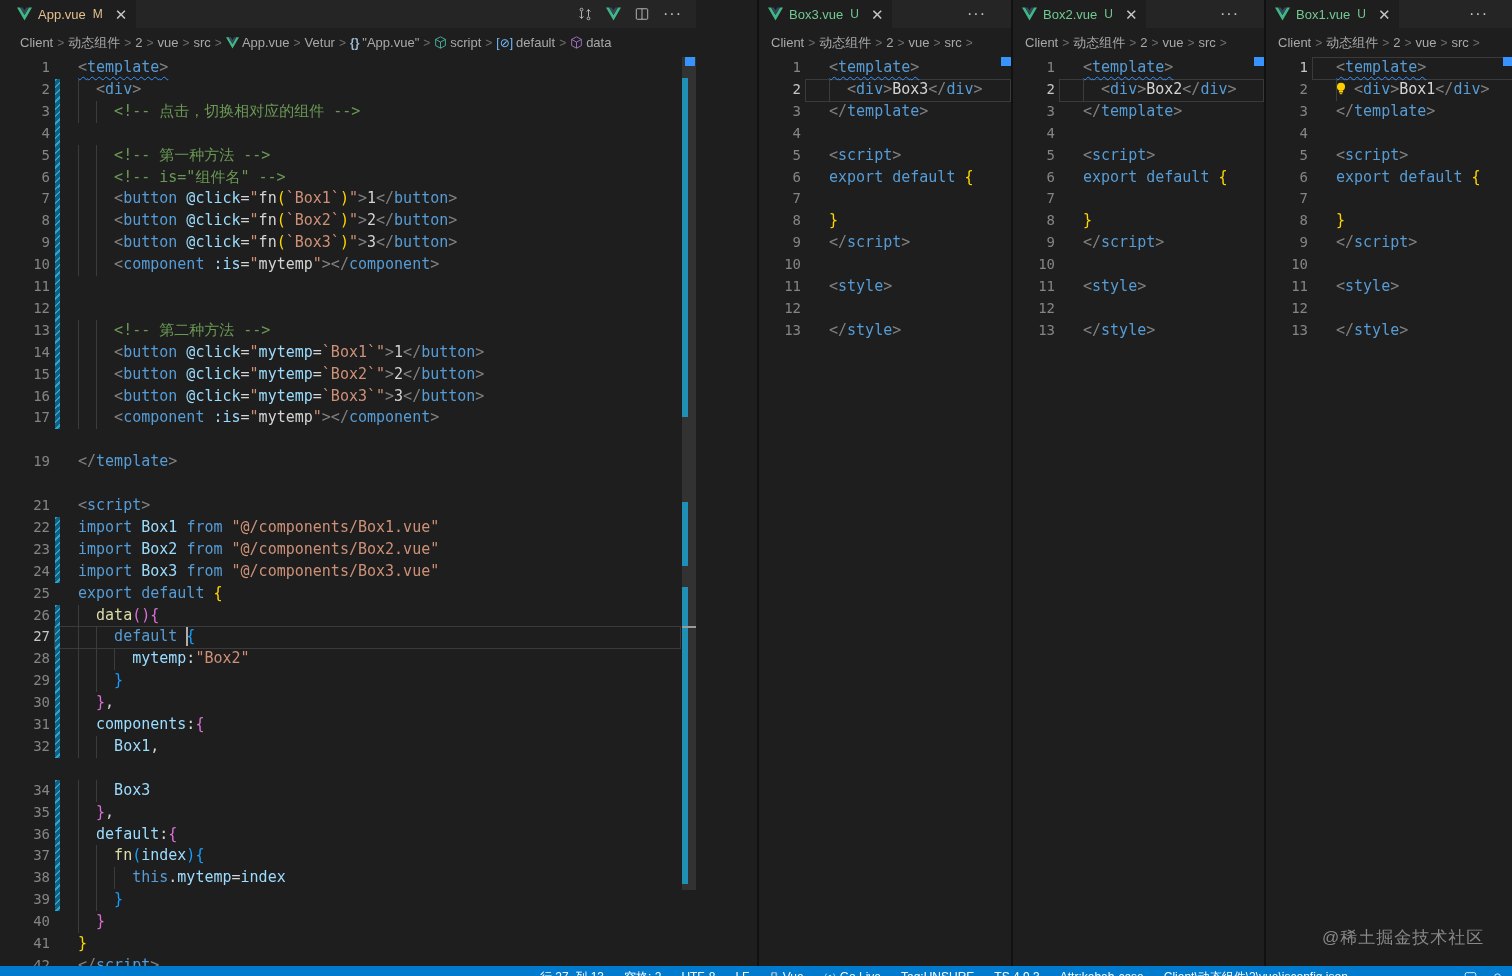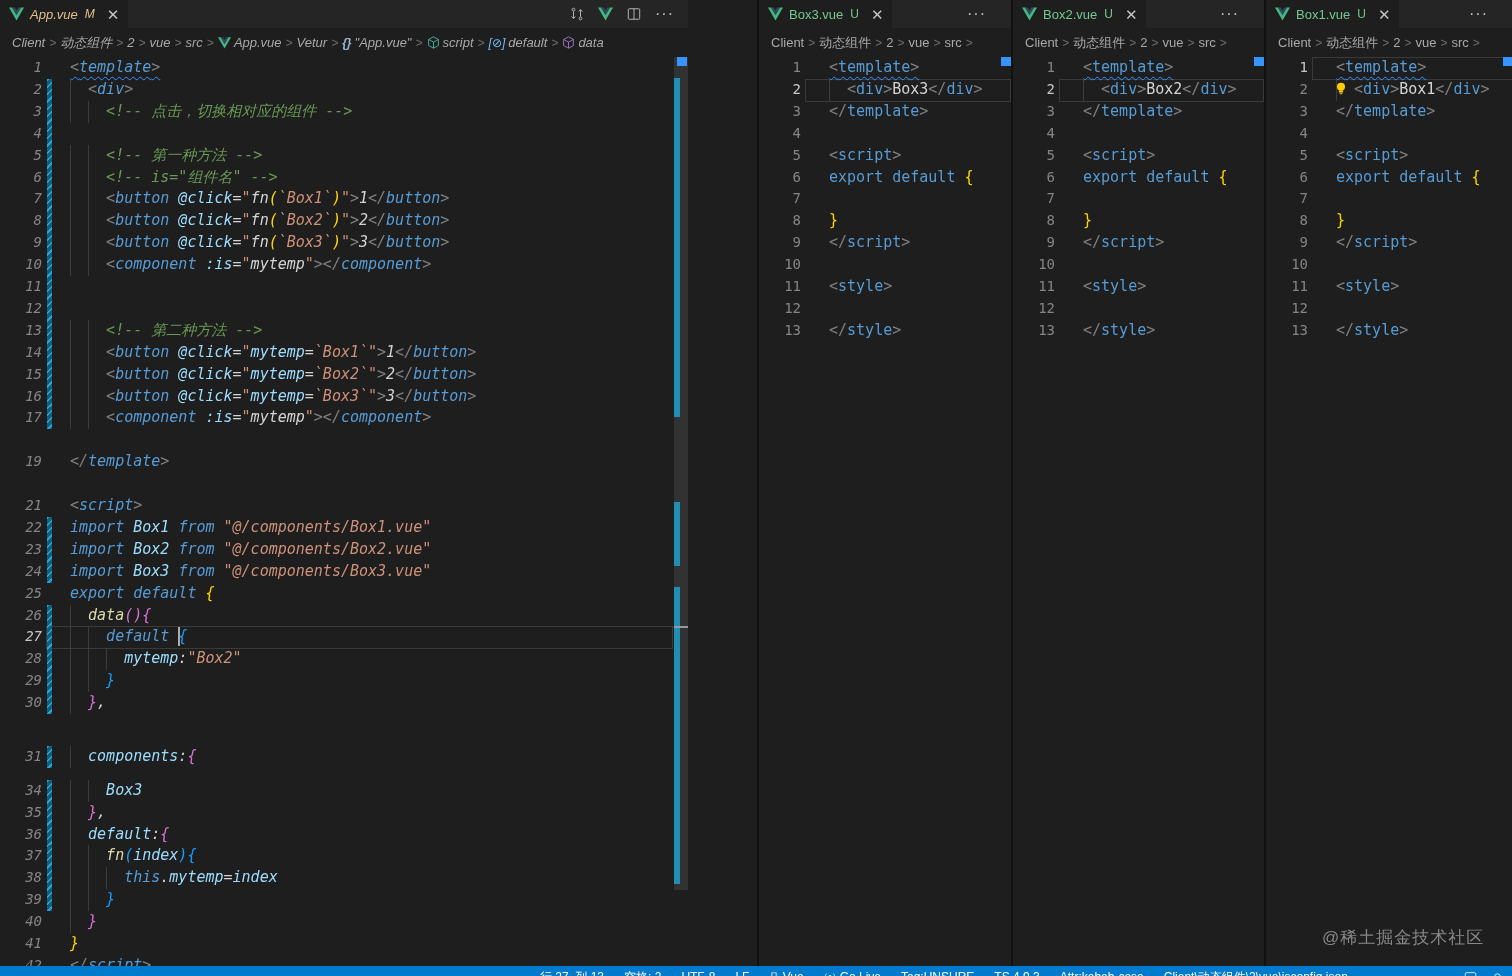--- a/index.html
+++ b/index.html
@@ -48,21 +48,21 @@
   .sb-item{display:flex;align-items:center;gap:4px;}
   .sb-right{position:absolute;right:8px;top:0;height:22px;display:flex;align-items:center;gap:14px;}
   .watermark{position:absolute;left:1322px;top:926px;color:#888;font-size:17px;letter-spacing:1px;}
   svg{display:block;}
 </style>
 </head>
 <body>
 
 <div class="screen">
   <div id="panes">
-      <div class="pane" style="left: 0px; width: 688px; font-style: italic;">
+      <div class="pane" style="left: 8px; width: 688px;">
         <div class="tabs">
           <div class="tab modified">
             <span class="ci">
               <svg width="15" height="14" viewBox="0 0 24 21">
                 <path d="M0 0h4.9L12 12.2 19.1 0H24L12 20.7z" fill="#41b883"></path>
                 <path d="M4.9 0h4.2L12 5 14.9 0h4.2L12 12.2z" fill="#34495e"></path>
               </svg>
             </span>
             <span class="title">App.vue</span>
             <span class="badge">M</span>
@@ -188,21 +188,22 @@
           <div class="line" style="top: 438px;"><span class="ln">21</span><span class="codeline" style="left: 70px;"><span class="tok pun">&lt;</span><span class="tok tag">script</span><span class="tok pun">&gt;</span></span></div>
           <div class="line" style="top: 459.9px;"><span class="ln">22</span><span class="modbar"></span><span class="codeline" style="left: 70px;"><span class="tok kw">import</span><span class="tok txt"> </span><span class="tok var">Box1</span><span class="tok txt"> </span><span class="tok kw">from</span><span class="tok txt"> </span><span class="tok str">"@/components/Box1.vue"</span></span></div>
           <div class="line" style="top: 481.8px;"><span class="ln">23</span><span class="modbar"></span><span class="codeline" style="left: 70px;"><span class="tok kw">import</span><span class="tok txt"> </span><span class="tok var">Box2</span><span class="tok txt"> </span><span class="tok kw">from</span><span class="tok txt"> </span><span class="tok str">"@/components/Box2.vue"</span></span></div>
           <div class="line" style="top: 503.7px;"><span class="ln">24</span><span class="modbar"></span><span class="codeline" style="left: 70px;"><span class="tok kw">import</span><span class="tok txt"> </span><span class="tok var">Box3</span><span class="tok txt"> </span><span class="tok kw">from</span><span class="tok txt"> </span><span class="tok str">"@/components/Box3.vue"</span></span></div>
           <div class="line" style="top: 525.6px;"><span class="ln">25</span><span class="codeline" style="left: 70px;"><span class="tok kw">export</span><span class="tok txt"> </span><span class="tok kw">default</span><span class="tok txt"> </span><span class="tok b1">{</span></span></div>
           <div class="line" style="top: 547.5px;"><span class="ln">26</span><span class="modbar"></span><span class="guide" style="left: 70px;"></span><span class="codeline" style="left: 88.06px;"><span class="tok fn">data</span><span class="tok b2">(</span><span class="tok b2">)</span><span class="tok b2">{</span></span></div>
           <div class="line" style="top: 569.4px;"><span class="ln cur">27</span><span class="modbar"></span><span class="guide" style="left: 70px;"></span><span class="guide" style="left: 88.06px;"></span><span class="codeline" style="left: 106.12px;"><span class="tok kw">default</span><span class="tok txt"> </span><span class="tok b3">{</span></span></div>
           <div class="line" style="top: 591.3px;"><span class="ln">28</span><span class="modbar"></span><span class="guide" style="left: 70px;"></span><span class="guide" style="left: 88.06px;"></span><span class="guide" style="left: 106.12px;"></span><span class="codeline" style="left: 124.18px;"><span class="tok var">mytemp</span><span class="tok txt">:</span><span class="tok str">"Box2"</span></span></div>
           <div class="line" style="top: 613.2px;"><span class="ln">29</span><span class="modbar"></span><span class="guide" style="left: 70px;"></span><span class="guide" style="left: 88.06px;"></span><span class="codeline" style="left: 106.12px;"><span class="tok b3">}</span></span></div>
           <div class="line" style="top: 635.1px;"><span class="ln">30</span><span class="modbar"></span><span class="guide" style="left: 70px;"></span><span class="codeline" style="left: 88.06px;"><span class="tok b2">}</span><span class="tok txt">,</span></span></div>
-          <div class="line" style="top: 657px; margin-top: 32px;"><span class="ln">31</span><span class="modbar"></span><span class="guide" style="left: 70px;"></span><span class="codeline" style="left: 88.06px;"><span class="tok var">components</span><span class="tok txt">:</span><span class="tok b2">{</span></span></div>
+          <div class="line" style="top: 657px;"><span class="ln">31</span><span class="modbar"></span><span class="guide" style="left: 70px;"></span><span class="codeline" style="left: 88.06px;"><span class="tok var">components</span><span class="tok txt">:</span><span class="tok b2">{</span></span></div>
+          <div class="line" style="top: 678.9px;"><span class="ln">32</span><span class="modbar"></span><span class="guide" style="left: 70px;"></span><span class="guide" style="left: 88.06px;"></span><span class="codeline" style="left: 106.12px;"><span class="tok var">Box1</span><span class="tok txt">,</span></span></div>
           <div class="line" style="top: 722.7px;"><span class="ln">34</span><span class="modbar"></span><span class="guide" style="left: 70px;"></span><span class="guide" style="left: 88.06px;"></span><span class="codeline" style="left: 106.12px;"><span class="tok var">Box3</span></span></div>
           <div class="line" style="top: 744.6px;"><span class="ln">35</span><span class="modbar"></span><span class="guide" style="left: 70px;"></span><span class="codeline" style="left: 88.06px;"><span class="tok b2">}</span><span class="tok txt">,</span></span></div>
           <div class="line" style="top: 766.5px;"><span class="ln">36</span><span class="modbar"></span><span class="guide" style="left: 70px;"></span><span class="codeline" style="left: 88.06px;"><span class="tok var">default</span><span class="tok txt">:</span><span class="tok b2">{</span></span></div>
           <div class="line" style="top: 788.4px;"><span class="ln">37</span><span class="modbar"></span><span class="guide" style="left: 70px;"></span><span class="guide" style="left: 88.06px;"></span><span class="codeline" style="left: 106.12px;"><span class="tok fn">fn</span><span class="tok b3">(</span><span class="tok var">index</span><span class="tok b3">)</span><span class="tok b3">{</span></span></div>
           <div class="line" style="top: 810.3px;"><span class="ln">38</span><span class="modbar"></span><span class="guide" style="left: 70px;"></span><span class="guide" style="left: 88.06px;"></span><span class="guide" style="left: 106.12px;"></span><span class="codeline" style="left: 124.18px;"><span class="tok kw">this</span><span class="tok txt">.</span><span class="tok var">mytemp</span><span class="tok txt">=</span><span class="tok var">index</span></span></div>
           <div class="line" style="top: 832.2px;"><span class="ln">39</span><span class="modbar"></span><span class="guide" style="left: 70px;"></span><span class="guide" style="left: 88.06px;"></span><span class="codeline" style="left: 106.12px;"><span class="tok b3">}</span></span></div>
           <div class="line" style="top: 854.1px;"><span class="ln">40</span><span class="guide" style="left: 70px;"></span><span class="codeline" style="left: 88.06px;"><span class="tok b2">}</span></span></div>
           <div class="line" style="top: 876px;"><span class="ln">41</span><span class="codeline" style="left: 70px;"><span class="tok b1">}</span></span></div>
           <div class="line" style="top: 897.9px;"><span class="ln">42</span><span class="codeline" style="left: 70px;"><span class="tok pun">&lt;/</span><span class="tok tag">script</span><span class="tok pun">&gt;</span></span></div>
           <div class="cursor" style="left: 178.36px; top: 570.4px;"></div>

